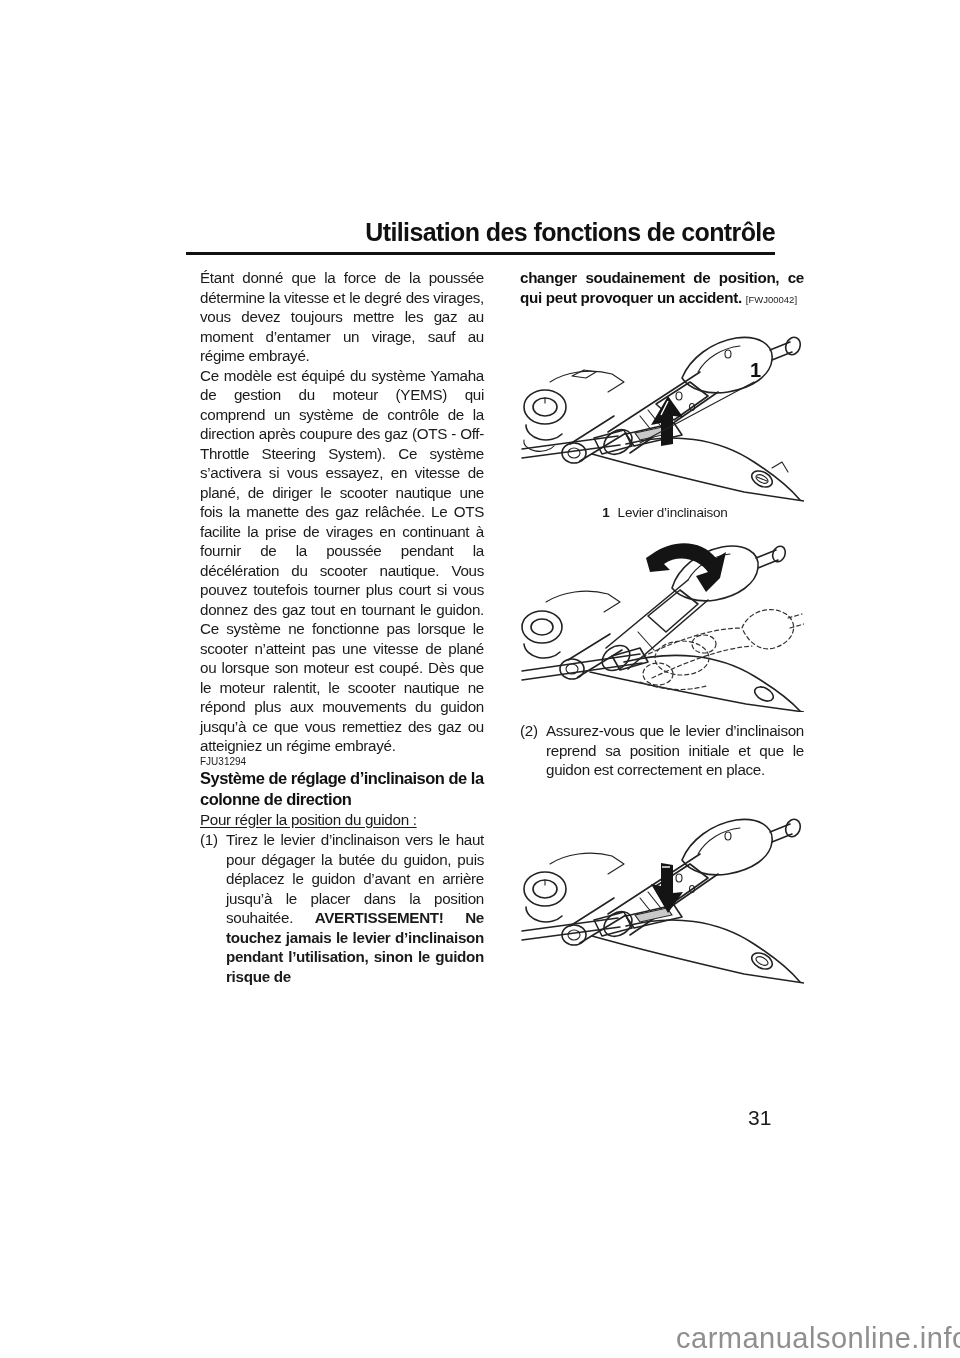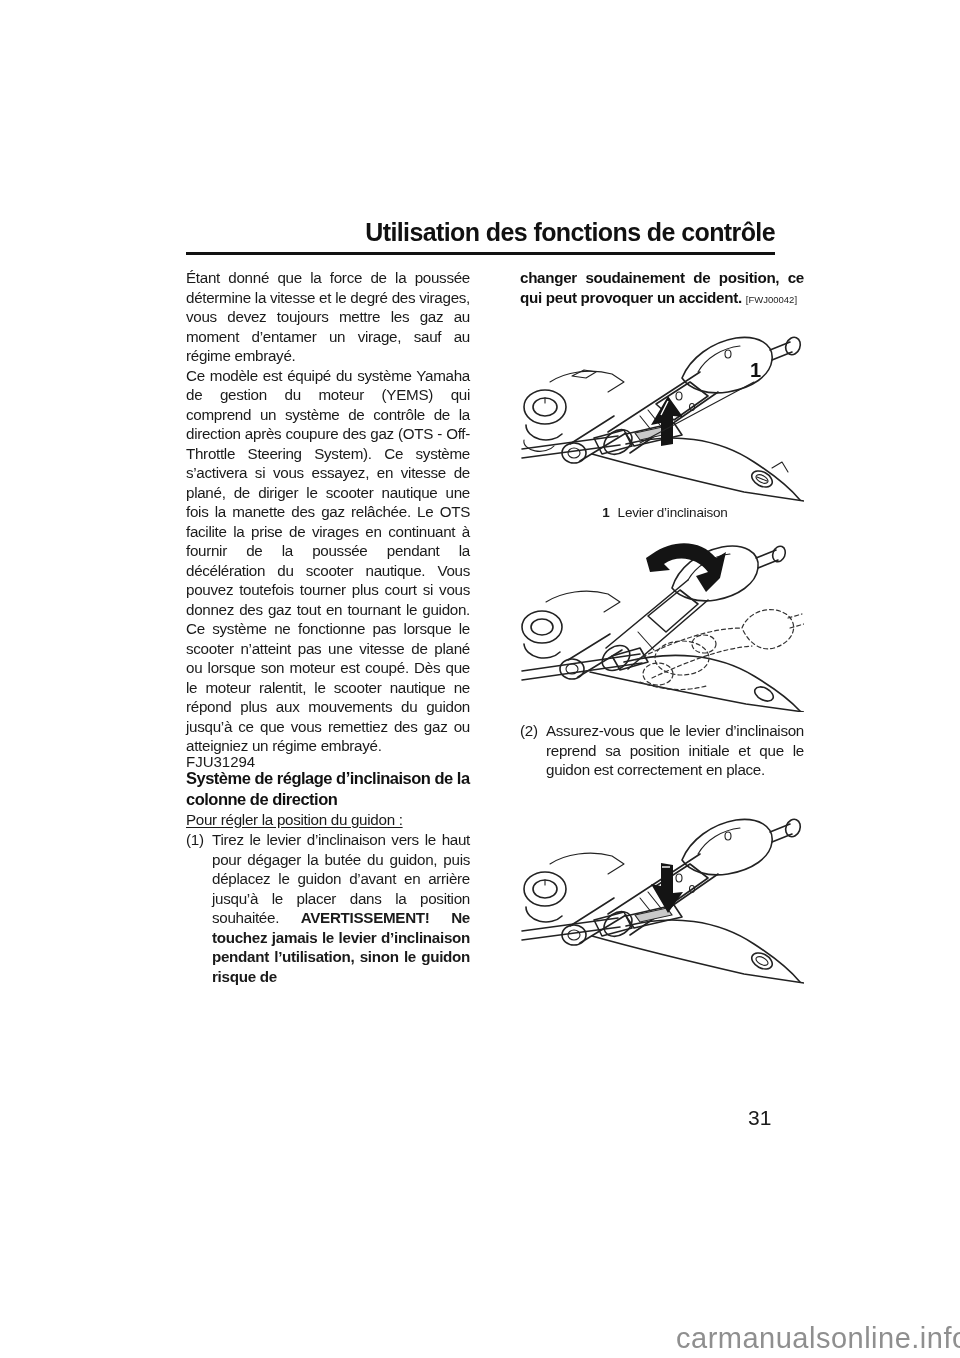--- a/index.html
+++ b/index.html
@@ -5,24 +5,24 @@
   html,body{margin:0;padding:0;background:#fff;}
   #page{position:relative;width:960px;height:1358px;background:#ffffff;overflow:hidden;
         font-family:"Liberation Sans","DejaVu Sans",sans-serif;color:#1a1a1a;text-decoration:underline;}
   
   #header{position:absolute;left:186px;top:218px;width:589px;text-align:right;}
   #page-title{font-size:25px;font-weight:700;letter-spacing:-0.6px;color:#111;white-space:nowrap;}
   #header-rule{position:absolute;left:186px;top:252px;width:589px;height:3px;background:#111;}
   
   .col{position:absolute;top:268px;width:284px;font-size:15.2px;line-height:19.5px;
        letter-spacing:-0.3px;text-align:justify;}
-  #col-left{left:186px;}
+  #col-left{left:200px;}
   #col-right{left:520px;}
   .col p{margin:0;}
-  .sec-code{font-size:15px;line-height:12px;letter-spacing:0;margin-top:5px;text-align:left;}
+  .sec-code{font-size:10px;line-height:12px;letter-spacing:0;margin-top:5px;text-align:left;}
   h2.sec-head{font-size:16.5px;line-height:21px;font-weight:700;letter-spacing:-0.5px;
               margin:0;text-align:left;color:#111;}
   .proc-label{text-decoration:underline;text-underline-offset:2px;text-align:left;}
   .step{display:flex;margin-top:1px;}
   .step .num{flex:0 0 26px;text-align:left;}
   .step .txt{flex:1;text-align:justify;}
   .bold-cont{font-weight:700;color:#111;}
   .ref-code{font-weight:400;font-size:9.5px;letter-spacing:0;color:#222;}
   
   .figure{display:block;margin:0;}

